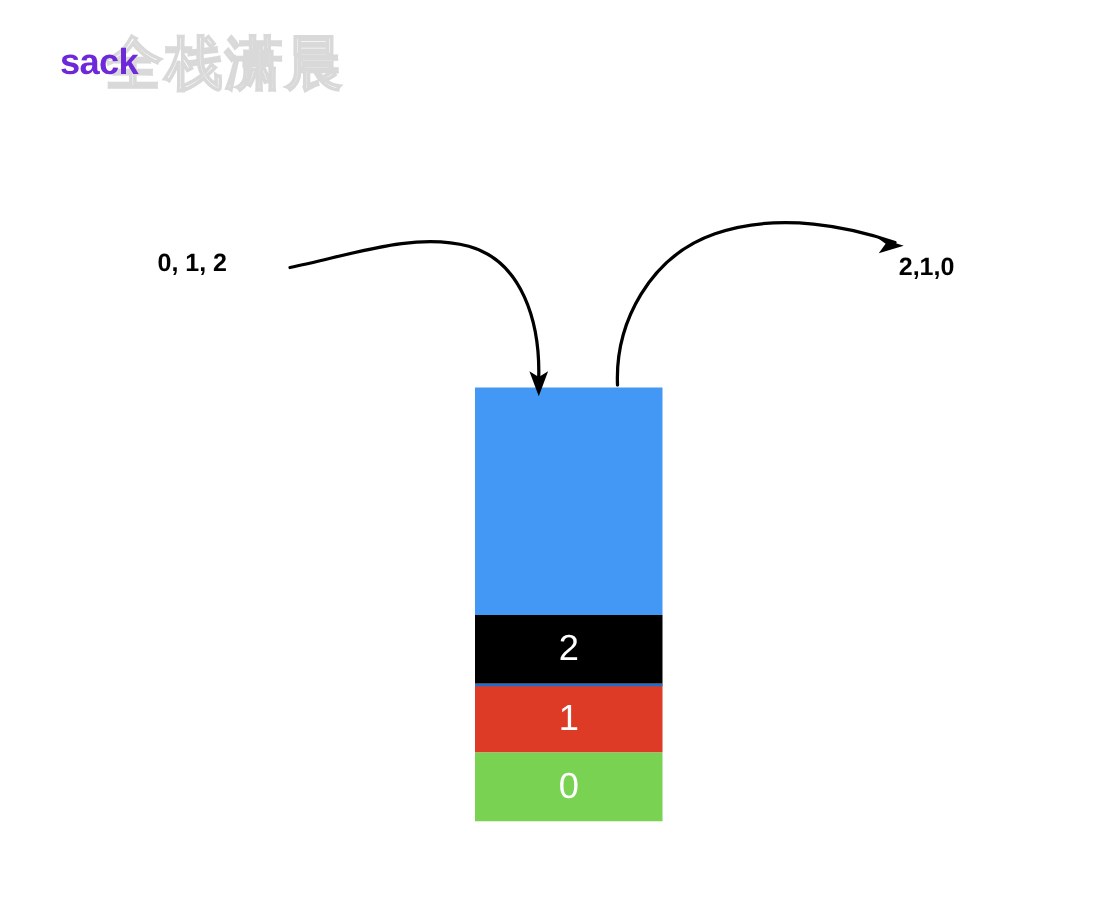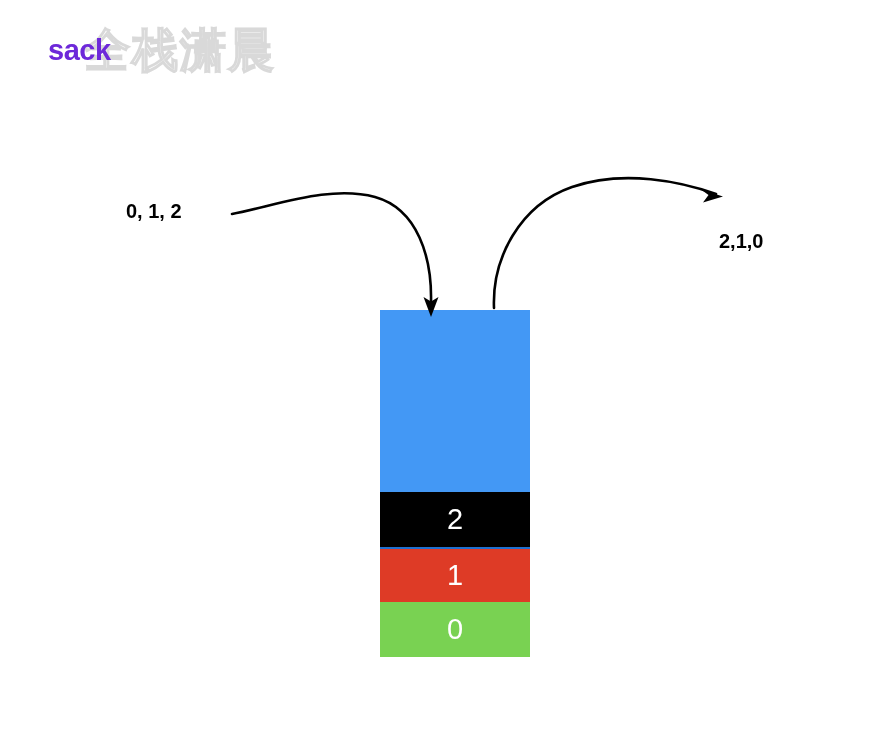--- a/index.html
+++ b/index.html
@@ -68,21 +68,21 @@
   
   .edge-label {
     position: absolute;
     font-size: 20px;
     font-weight: bold;
     color: #000000;
     white-space: nowrap;
     z-index: 5;
   }
   #label-input  { left: 126px; top: 200px; }
-  #label-output { left: 719px; top: 203px; margin-top: 27px; }
+  #label-output { left: 719px; top: 203px; }
 
   
   #stack {
     position: absolute;
     left: 380px;
     top: 310px;
     width: 150px;
     height: 347px;
     z-index: 2;
     display: flex;

